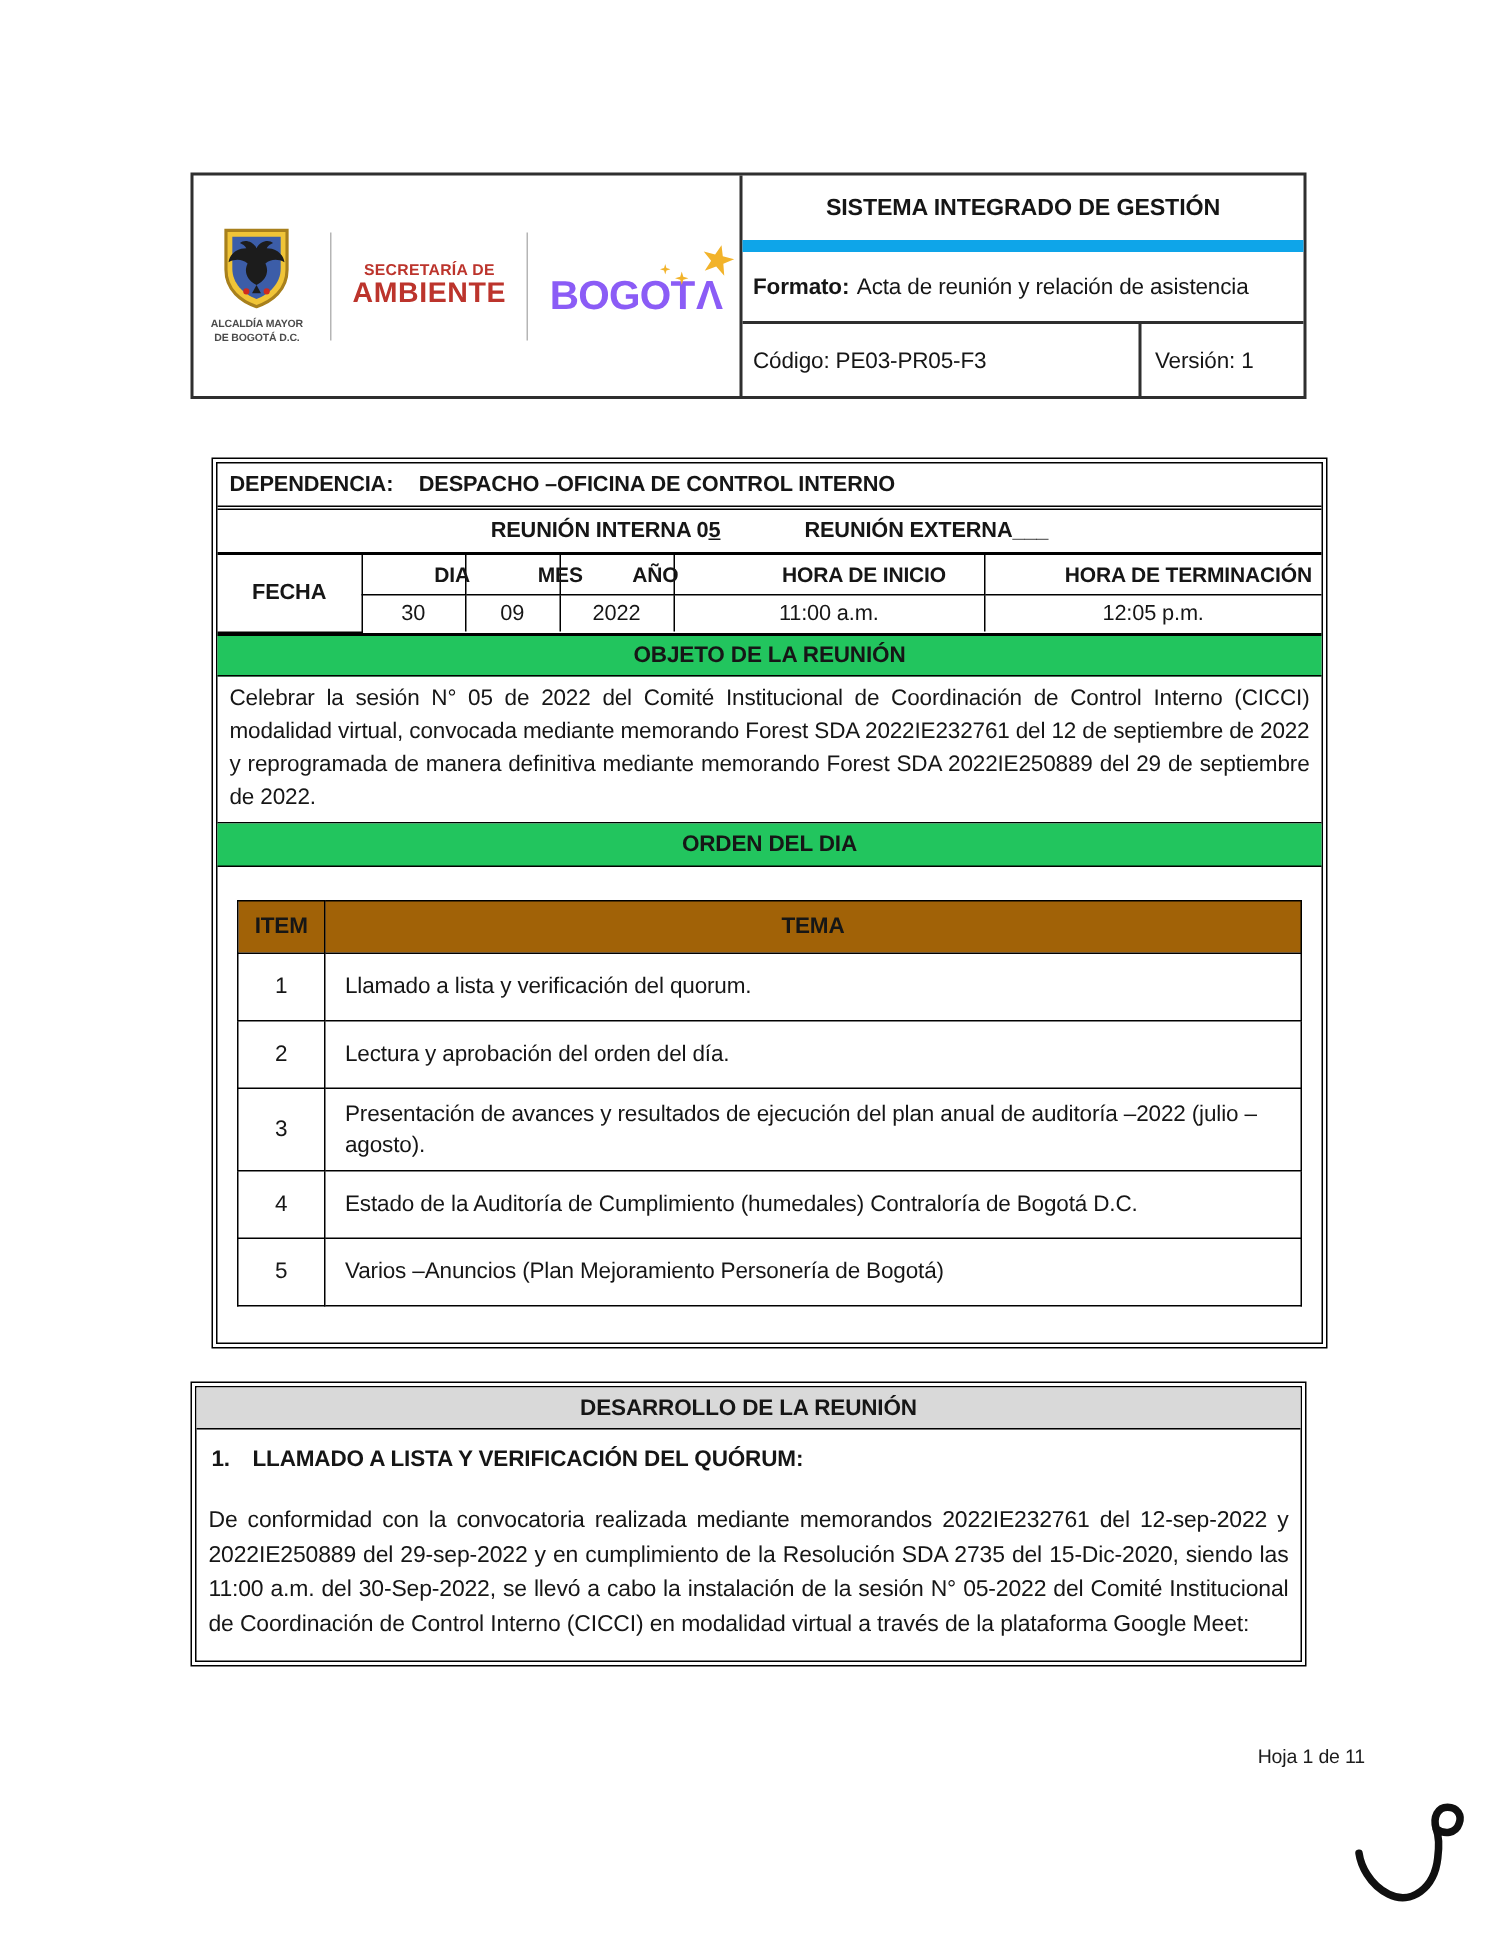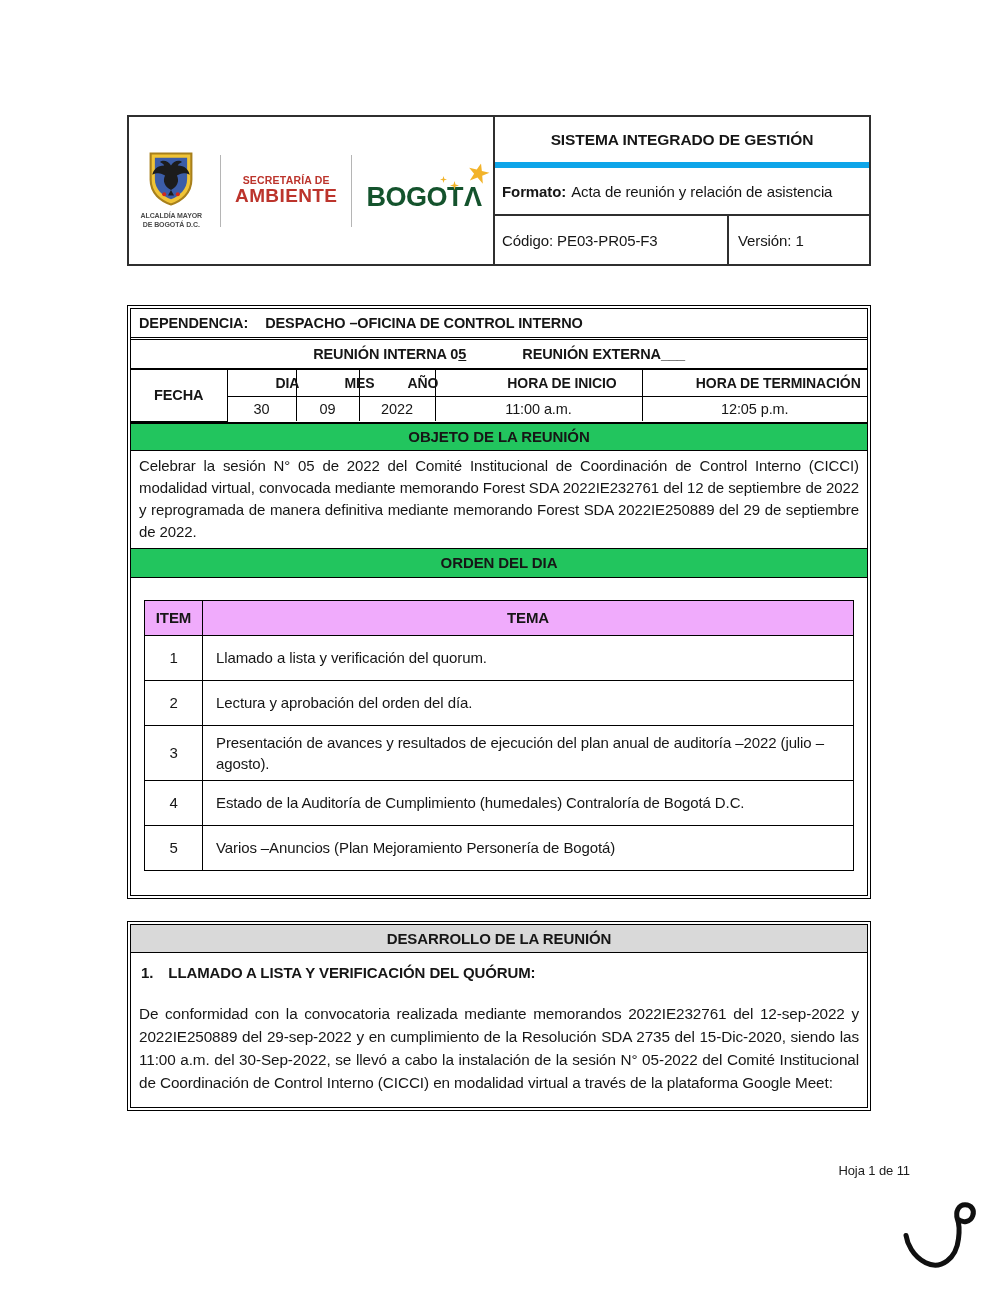--- a/index.html
+++ b/index.html
@@ -10,41 +10,41 @@
   .header-table{position:absolute;left:127px;top:115px;width:744px;height:151px;
                 border:2px solid #2f2f2f;box-sizing:border-box;display:flex;background:#fff;}
   .logo-cell{width:366px;border-right:2px solid #2f2f2f;box-sizing:border-box;
              display:flex;align-items:center;justify-content:center;}
   .shield-block{text-align:center;margin-right:4px;}
   .shield-caption{font-size:7px;font-weight:bold;color:#4b4b4b;line-height:1.25;margin-top:1px;}
   .logo-divider{width:1px;height:72px;background:#b5b5b5;margin:0 14px;}
   .ambiente-block{text-align:center;color:#bc342c;line-height:1.05;}
   .amb-top{font-size:10.5px;font-weight:bold;letter-spacing:0.2px;}
   .amb-main{font-size:19px;font-weight:bold;letter-spacing:0.4px;}
-  .bogota-block{position:relative;color:#14532d;font-weight:bold;font-size:27px;
+  .bogota-block{position:relative;color:#8b5cf6;font-weight:bold;font-size:27px;
                 letter-spacing:-0.5px;padding-top:14px;}
   .bogota-caret{margin-left:1px;}
   .star{position:absolute;}
   .star-big{right:-8px;top:-8px;transform:rotate(14deg);}
   .star-small1{right:22px;top:-2px;}
   .star-small2{right:34px;top:-9px;}
 
   .header-right{flex:1;display:flex;flex-direction:column;font-size:15px;}
-  .hr-row1{height:51px;border-bottom:6px solid #0ea5e9;display:flex;align-items:center;
+  .hr-row1{height:51px;border-bottom:8px solid #0ea5e9;display:flex;align-items:center;
            justify-content:center;font-weight:bold;font-size:15.5px;box-sizing:border-box;}
   .hr-row2{height:48px;border-bottom:2px solid #2f2f2f;display:flex;align-items:center;
            padding-left:7px;box-sizing:border-box;}
   .hr-row2 .lbl{font-weight:bold;margin-right:5px;}
   .hr-row3{flex:1;display:flex;}
   .hr-codigo{flex:1;border-right:2px solid #2f2f2f;display:flex;align-items:center;
              padding-left:7px;box-sizing:border-box;}
-  .hr-version{width:140px;display:flex;align-items:center;padding-left:9px;box-sizing:border-box;}
-
-  
-  .main-table{position:absolute;left:127px;top:305px;width:744px;border:4px double #000;
+  .hr-version{width:108px;display:flex;align-items:center;padding-left:9px;box-sizing:border-box;}
+
+  
+  .main-table{position:absolute;left:141px;top:305px;width:744px;border:4px double #000;
               box-sizing:border-box;background:#fff;}
   .row-dependencia{height:31px;border-bottom:3px double #000;display:flex;align-items:center;
                    padding-left:8px;font-weight:bold;font-size:14.5px;box-sizing:border-box;}
   .row-dependencia .dep-value{margin-left:17px;}
   .row-reunion{height:30px;border-bottom:2px solid #000;display:flex;align-items:center;
                justify-content:center;gap:56px;font-weight:bold;font-size:14.5px;box-sizing:border-box;}
   .fecha-table{width:100%;border-collapse:collapse;table-layout:fixed;}
   .fecha-table td{border:1.5px solid #000;text-align:center;box-sizing:border-box;}
   .fecha-table tr td:first-child{border-left:none;}
   .fecha-table tr td:last-child{border-right:none;}
@@ -55,21 +55,21 @@
   .f-val{font-size:14.5px;height:25px;}
   .section-header{height:29px;background:#22c55e;border-top:2px solid #000;border-bottom:1.5px solid #000;
                   display:flex;align-items:center;justify-content:center;font-weight:bold;
                   font-size:15px;box-sizing:border-box;}
   .section-header.no-top{border-top:none;}
   .objeto-paragraph{padding:4px 8px 5px;text-align:justify;font-size:15px;line-height:22px;
                     border-bottom:1.5px solid #000;box-sizing:border-box;}
   .agenda-area{padding:22px 13px 24px;}
   .agenda-table{width:100%;border-collapse:collapse;table-layout:fixed;}
   .agenda-table td{border:1.5px solid #000;font-size:15px;box-sizing:border-box;}
-  .ag-head td{background:#f0abfc;font-weight:bold;text-align:center;height:35px;}
+  .ag-head td{background:#a16207;font-weight:bold;text-align:center;height:35px;}
   .ag-item{width:58px;text-align:center;}
   .ag-tema{padding:6px 10px 6px 13px;line-height:21px;}
   .ag-row td{height:45px;}
   .ag-row.tall td{height:54px;}
 
   
   .desarrollo-table{position:absolute;left:127px;top:921px;width:744px;border:4px double #000;
                     box-sizing:border-box;background:#fff;}
   .des-header{height:28px;background:#d9d9d9;border-bottom:1.5px solid #000;display:flex;
               align-items:center;justify-content:center;font-weight:bold;font-size:15px;

